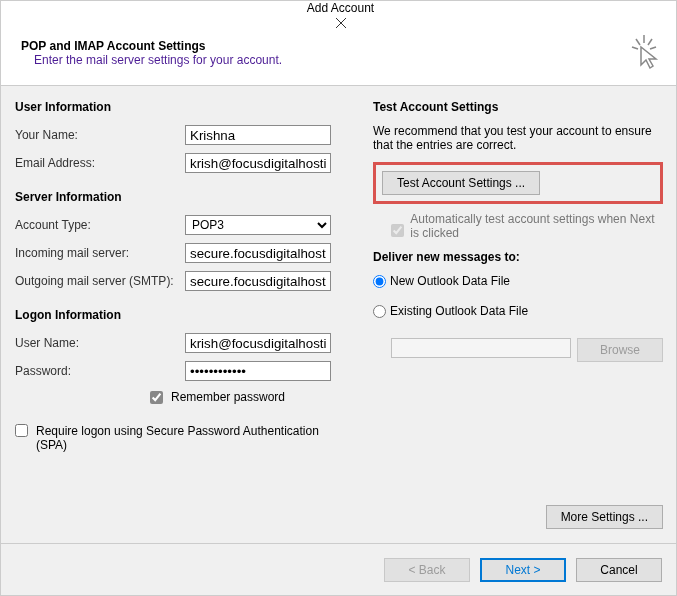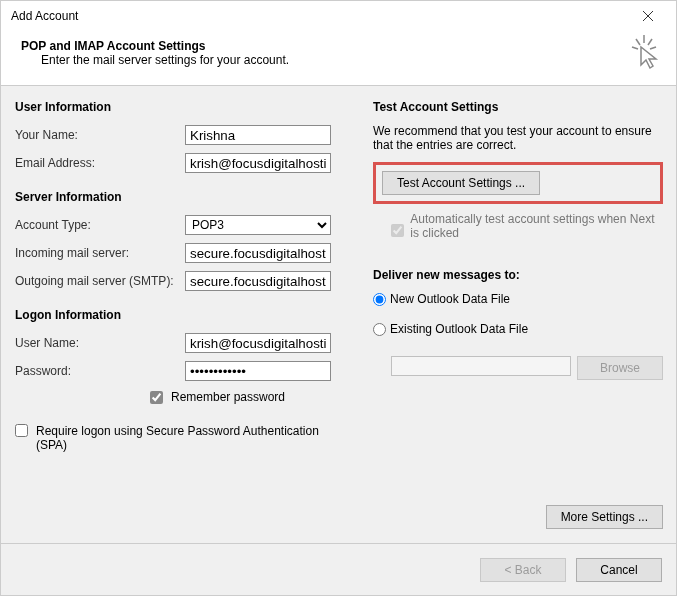--- a/index.html
+++ b/index.html
@@ -21,20 +21,21 @@
     overflow: hidden;
   }
   
   .titlebar {
     display: flex;
     align-items: center;
     height: 30px;
     padding: 0 6px 0 10px;
     box-sizing: border-box;
     background: #fff;
+    flex-direction: column;
   }
   .titlebar-title {
     flex: 1;
     font-size: 12px;
   }
   .titlebar-close {
     width: 44px;
     height: 30px;
     display: flex;
     align-items: center;
@@ -50,22 +51,22 @@
     background: #fff;
     border-bottom: 1px solid #ccc;
     padding: 8px 20px 18px 20px;
     box-sizing: border-box;
   }
   .header-title {
     font-weight: bold;
     font-size: 12px;
   }
   .header-sub {
-    margin-left: 20px;
-    color: #000000;
+    margin-left: 13px;
+    color: #4c1d95;
   }
   .header-cursor {
     position: absolute;
     right: 14px;
     top: 4px;
     width: 36px;
     height: 36px;
     color: #888;
   }
   .header-cursor svg { width: 100%; height: 100%; }
@@ -291,21 +292,21 @@
 
       <div class="highlight-red">
         <button class="btn" style="min-width:150px">Test Account Settings ...</button>
       </div>
 
       <div class="nested multi">
         <input type="checkbox" checked="" disabled="" style="">
         <span class="disabled" style="max-width:250px;display:inline-block;color:#777">Automatically test account settings when Next is clicked</span>
       </div>
 
-      <div class="section-title" style="margin-top:28px">Deliver new messages to:</div>
+      <div class="section-title" style="margin-top:10px">Deliver new messages to:</div>
 
       <div class="radio-group nested">
         <div class="radio-row">
           <input type="radio" name="deliver" checked="" style="">
           <span>New Outlook Data File</span>
         </div>
         <div class="radio-row">
           <input type="radio" name="deliver" style="">
           <span>Existing Outlook Data File</span>
         </div>
@@ -317,16 +318,17 @@
 
       <div class="more-settings">
         <button class="btn" style="min-width:110px">More Settings ...</button>
       </div>
     </div>
 
   </div>
 
   <div class="footer">
     <button class="btn disabled" disabled="">&lt; Back</button>
+    <button class="btn primary">Next &gt;</button>
     <button class="btn">Cancel</button>
   </div>
 
 </div>
 
 </body></html>

